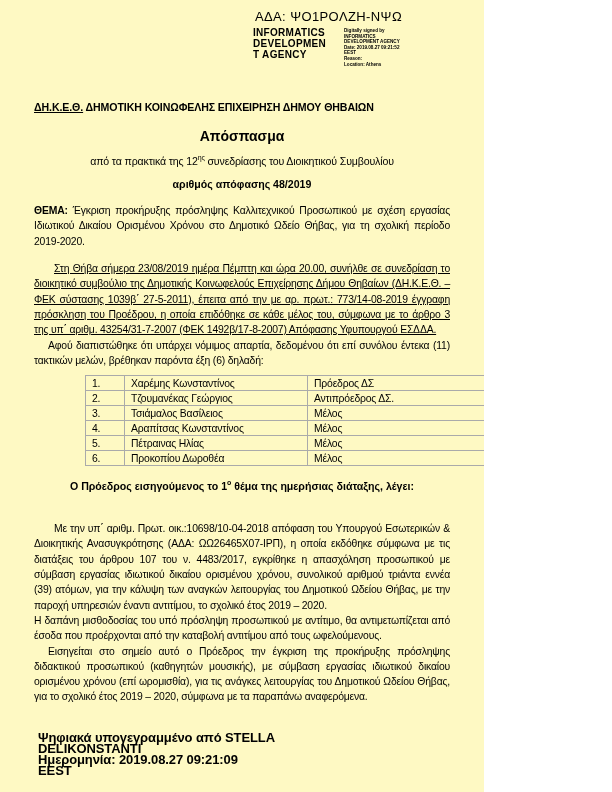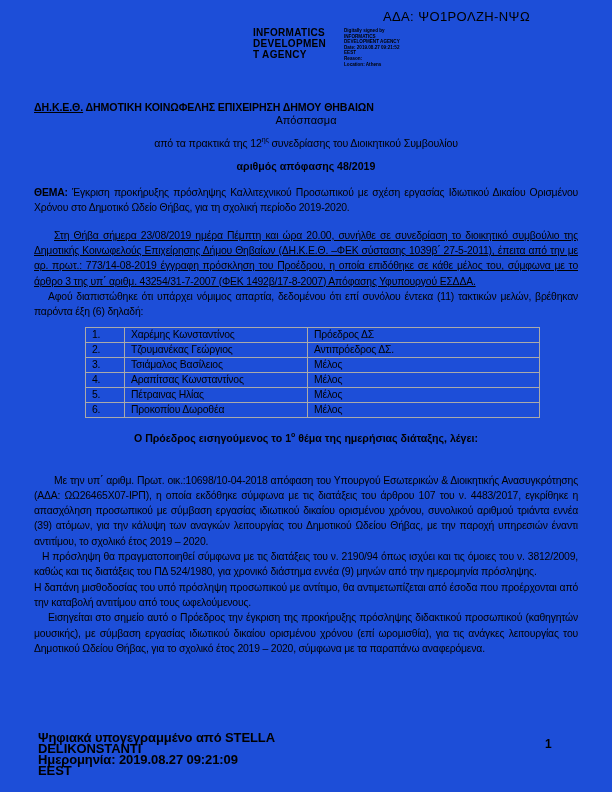--- a/index.html
+++ b/index.html
@@ -1,19 +1,19 @@
 <!DOCTYPE html>
 <html><head>
 <meta charset="utf-8">
 <style>
   html,body { margin:0; padding:0; background:#ffffff; }
   .page {
     position:relative;
-    width:612px; height:792px;
-    background:#1d4ed8;
+    width:484px; height:792px;
+    background:#fef9c3;
     color:#000;
     font-family:"Liberation Sans", sans-serif;
     overflow:hidden;
   }
   .content { padding:0 34px; }
 
   
   .ada-line {
     padding:9px 82px 0 0;
     text-align:right;
@@ -47,21 +47,21 @@
   
   .org-heading {
     margin-top:34px;
     font-size:10.6px;
     font-weight:bold;
     letter-spacing:-0.1px;
   }
   .org-abbrev { text-decoration:underline; }
 
   .centered { text-align:center; }
-  .excerpt { margin-top:1px; font-size:11px; font-weight:normal; }
+  .excerpt { margin-top:15px; font-size:14px; font-weight:bold; }
   .minutes-line { margin-top:11px; font-size:10.6px; letter-spacing:-0.15px; }
   .decision-no { margin-top:11px; font-size:10.6px; font-weight:bold; }
 
   sup.small-sup { font-size:7px; vertical-align:super; line-height:0; }
 
   
   .para {
     font-size:10.4px;
     line-height:15.3px;
     letter-spacing:-0.18px;
@@ -191,21 +191,20 @@
           <td class="col-name">Προκοπίου Δωροθέα</td>
           <td>Μέλος</td>
         </tr>
       </tbody>
     </table>
 
     <div class="chair-line centered"><span>Ο Πρόεδρος εισηγούμενος το 1</span><sup class="small-sup">ο</sup><span> θέμα της ημερήσιας διάταξης, λέγει:</span></div>
 
     <div class="body-block">
       <div class="para p1">Με την υπ΄ αριθμ. Πρωτ. οικ.:10698/10-04-2018 απόφαση του Υπουργού Εσωτερικών &amp; Διοικητικής Ανασυγκρότησης (ΑΔΑ: ΩΩ26465Χ07-ΙΡΠ), η οποία εκδόθηκε σύμφωνα με τις διατάξεις του άρθρου 107 του ν. 4483/2017, εγκρίθηκε η απασχόληση προσωπικού με σύμβαση εργασίας ιδιωτικού δικαίου ορισμένου χρόνου, συνολικού αριθμού τριάντα εννέα (39) ατόμων, για την κάλυψη των αναγκών λειτουργίας του Δημοτικού Ωδείου Θήβας, με την παροχή υπηρεσιών έναντι αντιτίμου, το σχολικό έτος 2019 – 2020.</div>
-      <div class="para p2">Η πρόσληψη θα πραγματοποιηθεί σύμφωνα με τις διατάξεις του ν. 2190/94 όπως ισχύει και τις όμοιες του ν. 3812/2009, καθώς και τις διατάξεις του ΠΔ 524/1980, για χρονικό διάστημα εννέα (9) μηνών από την ημερομηνία πρόσληψης.</div>
       <div class="para p3">Η δαπάνη μισθοδοσίας του υπό πρόσληψη προσωπικού με αντίτιμο, θα αντιμετωπίζεται από έσοδα που προέρχονται από την καταβολή αντιτίμου από τους ωφελούμενους.</div>
       <div class="para p4">Εισηγείται στο σημείο αυτό ο Πρόεδρος την έγκριση της προκήρυξης πρόσληψης διδακτικού προσωπικού (καθηγητών μουσικής), με σύμβαση εργασίας ιδιωτικού δικαίου ορισμένου χρόνου (επί ωρομισθία), για τις ανάγκες λειτουργίας του Δημοτικού Ωδείου Θήβας, για το σχολικό έτος 2019 – 2020, σύμφωνα με τα παραπάνω αναφερόμενα.</div>
     </div>
 
   </div>
 
   <div class="footer-signature">
     <div>Ψηφιακά υπογεγραμμένο από STELLA</div>
     <div>DELIKONSTANTI</div>
     <div>Ημερομηνία: 2019.08.27 09:21:09</div>

